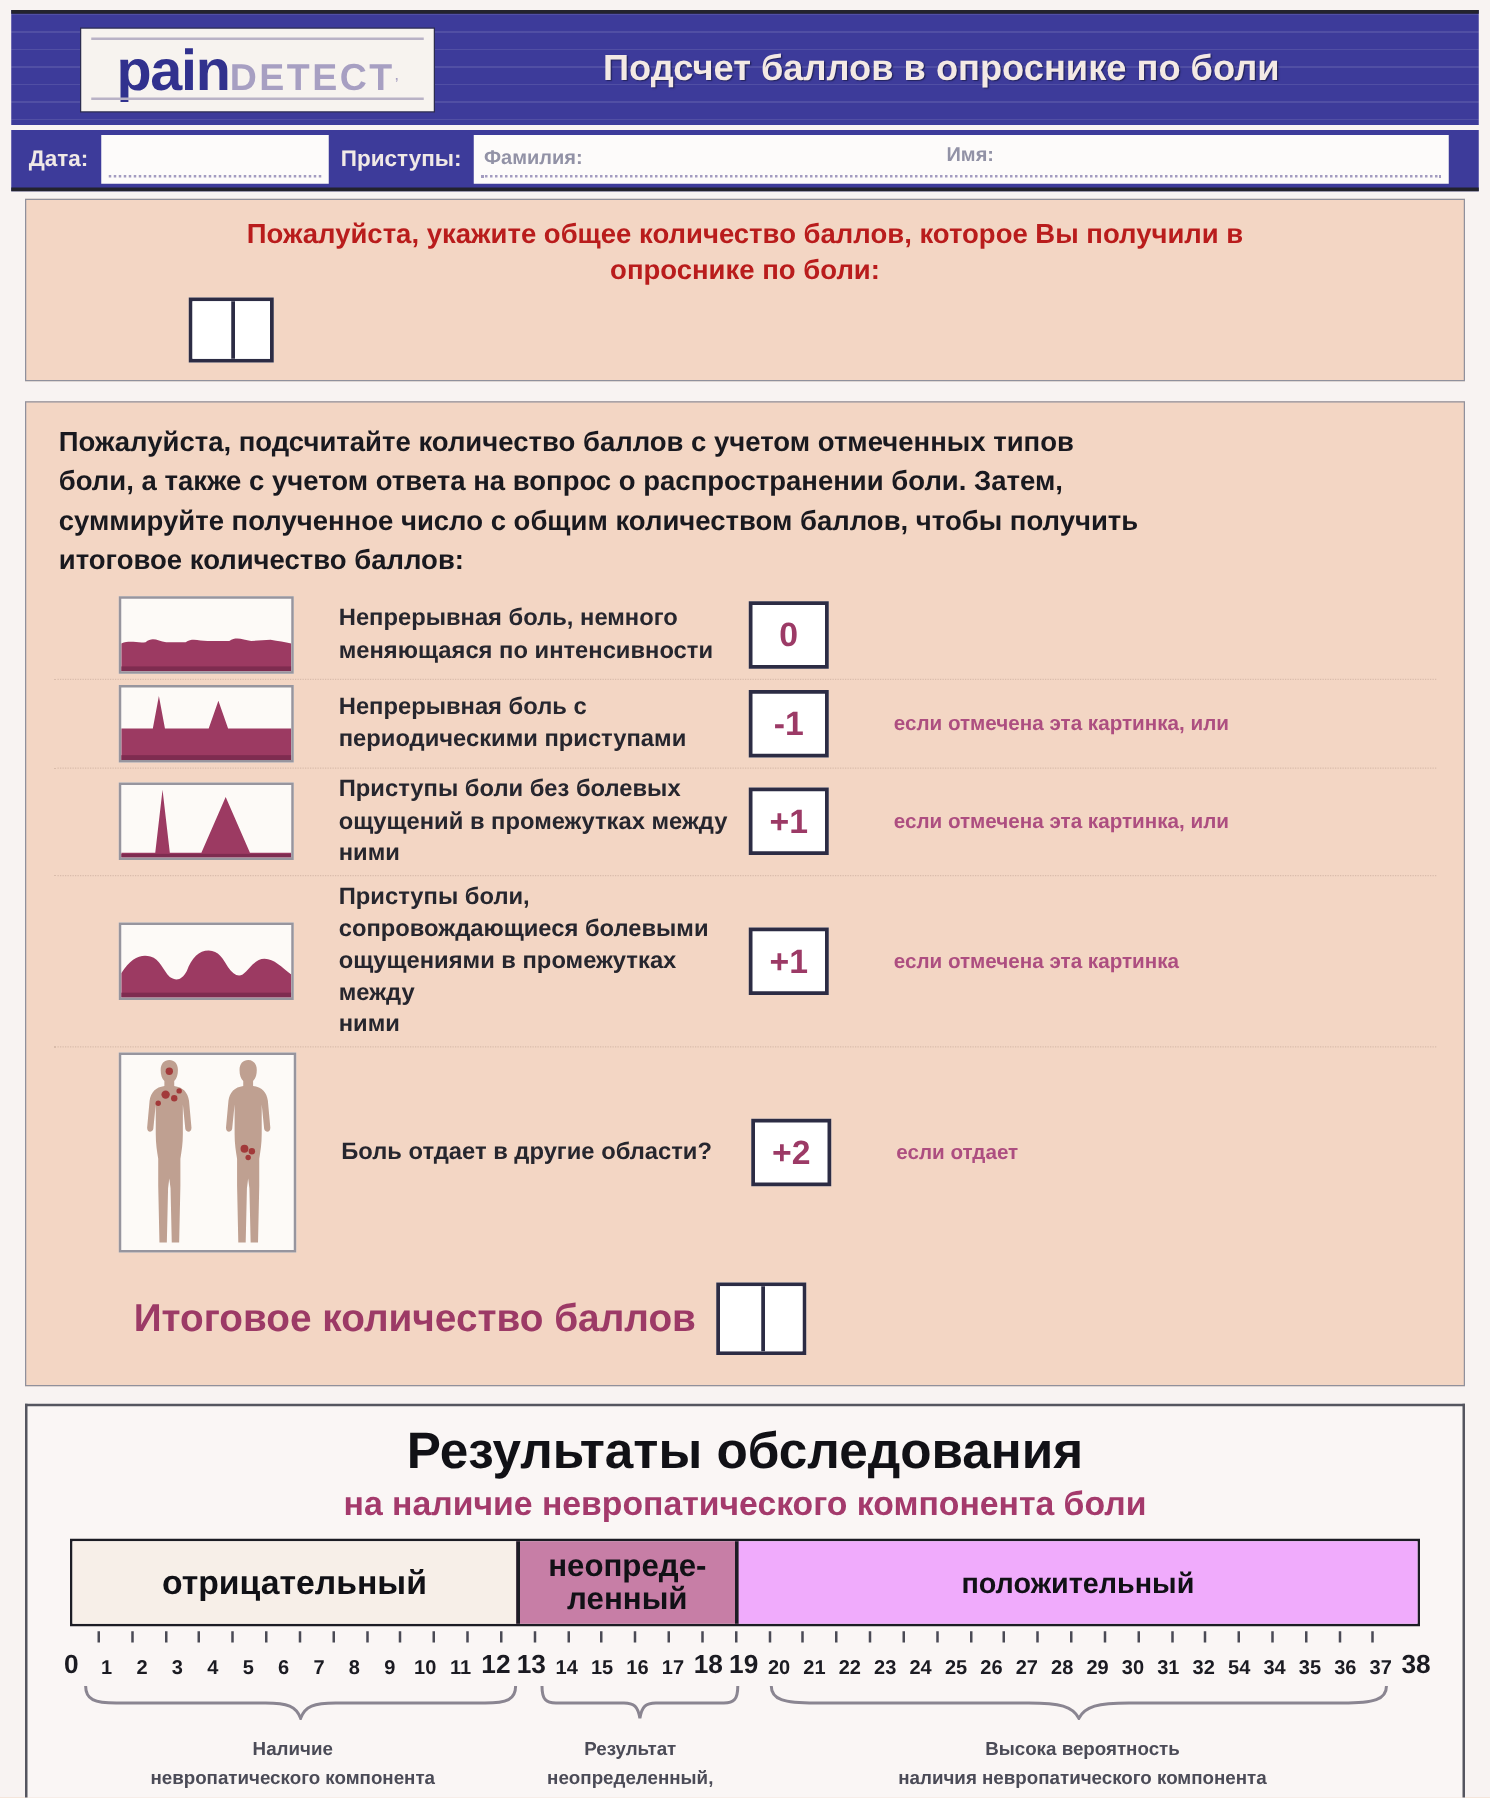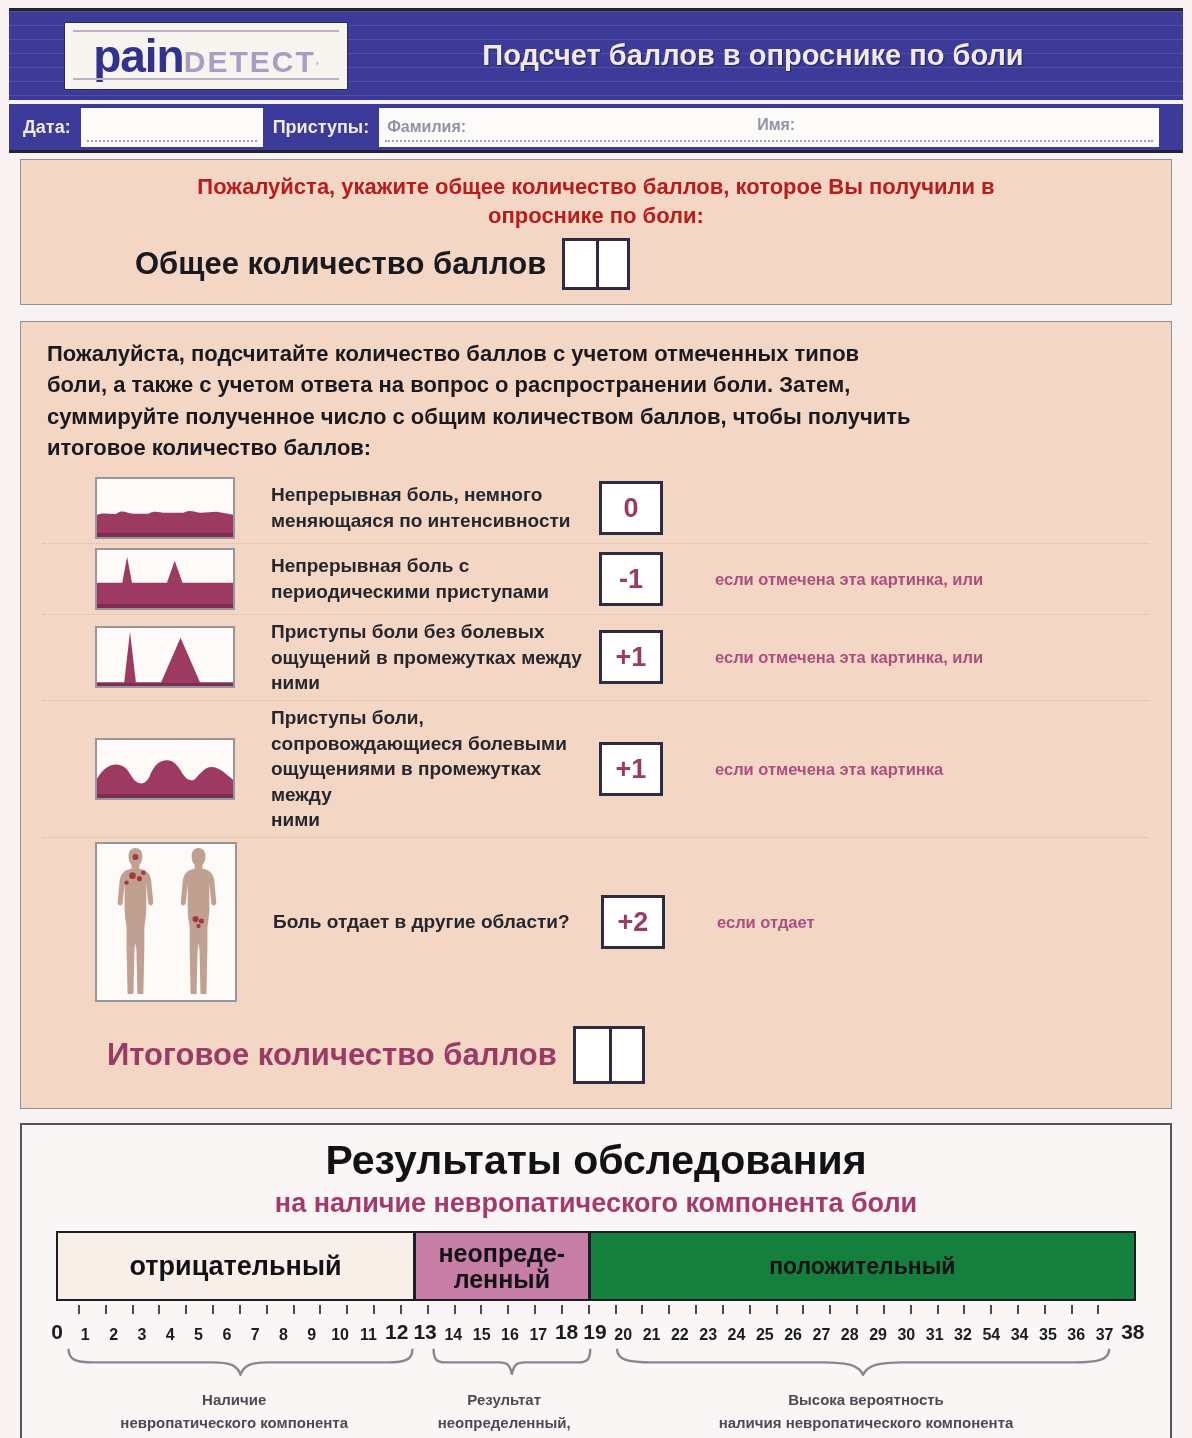--- a/index.html
+++ b/index.html
@@ -126,21 +126,21 @@
   .res-sub   { text-align:center; font-size:27px; font-weight:bold; color:#a43a6c; margin-top:4px; }
 
   .res-bar {
     margin:12px 34px 0 34px; height:70px;
     border:2px solid #1c1c24; display:flex;
   }
   .seg { display:flex; align-items:center; justify-content:center; font-weight:bold; color:#111116; text-align:center; }
   .seg-neg { width:33%; background:#f7efe8; font-size:27px; }
   .seg-und { width:16.5%; background:#c77ea6; font-size:25px; line-height:1.05; white-space:pre-line;
              border-left:3px solid #1c1c24; border-right:3px solid #1c1c24; }
-  .seg-pos { flex:1; background:#15803d; font-size:23px;text-align:center; }
+  .seg-pos { flex:1; background:#f0abfc; font-size:23px;text-align:center; }
 
   .scale-ticks { display:flex; justify-content:space-between; margin:4px 70px 0 56px; }
   .scale-ticks .tick { width:2px; height:9px; background:#4a4a55; }
   .scale-nums { display:flex; justify-content:space-between; align-items:flex-end; margin:6px 24px 0 22px; }
   .scale-nums .num { width:26px; text-align:center; font-weight:bold; font-size:16px; color:#1b1b22; }
   .scale-nums .num.big { font-size:21px; }
 
   .braces { position:relative; height:32px; margin:2px 34px 0 34px; }
   .braces svg { position:absolute; top:0; height:30px; }
   .brace-1 { left:0.8%;  width:32.5%; }
@@ -175,21 +175,20 @@
     <div class="pfield pfield-name">
       <span class="gray-label">Фамилия:</span>
       <span class="gray-label name">Имя:</span>
     </div>
   </div>
 
   <div class="peach sec1">
     <div class="sec1-instruction">Пожалуйста, укажите общее количество баллов, которое Вы получили в
 опроснике по боли:</div>
     <div class="sec1-row">
-      <span class="sec1-label">Общее количество баллов</span>
       <div class="score-cells">
         <div class="cell"></div>
         <div class="cell"></div>
       </div>
     </div>
   </div>
 
   <div class="peach sec2">
     <div class="sec2-instruction">Пожалуйста, подсчитайте количество баллов с учетом отмеченных типов
 боли, а также с учетом ответа на вопрос о распространении боли. Затем,

